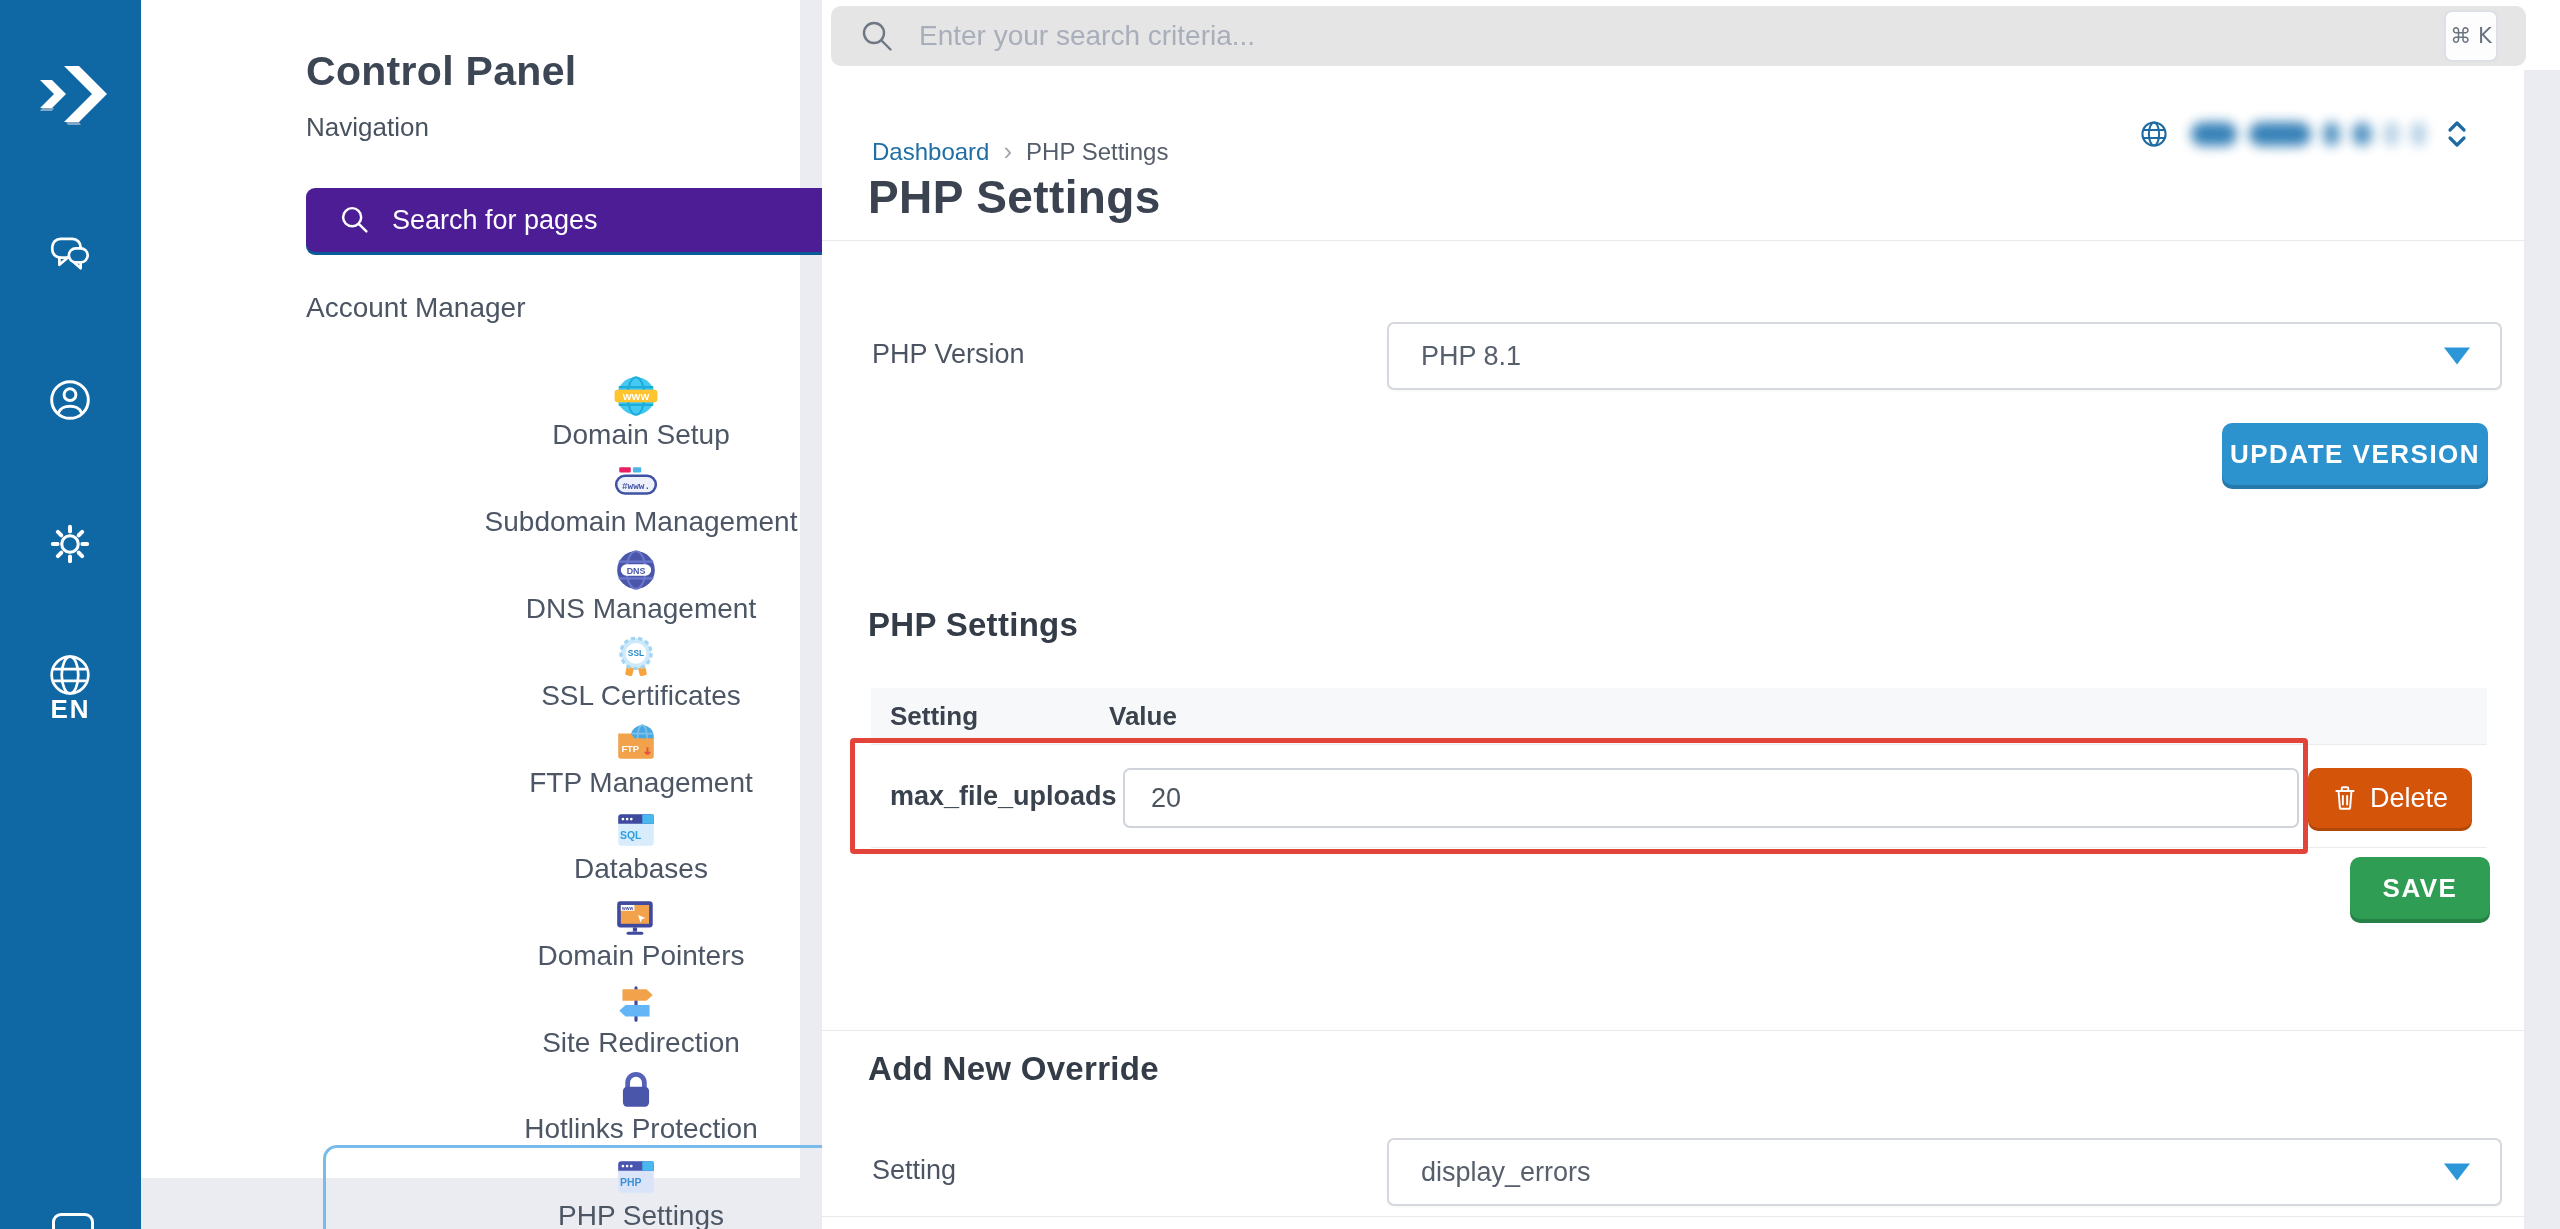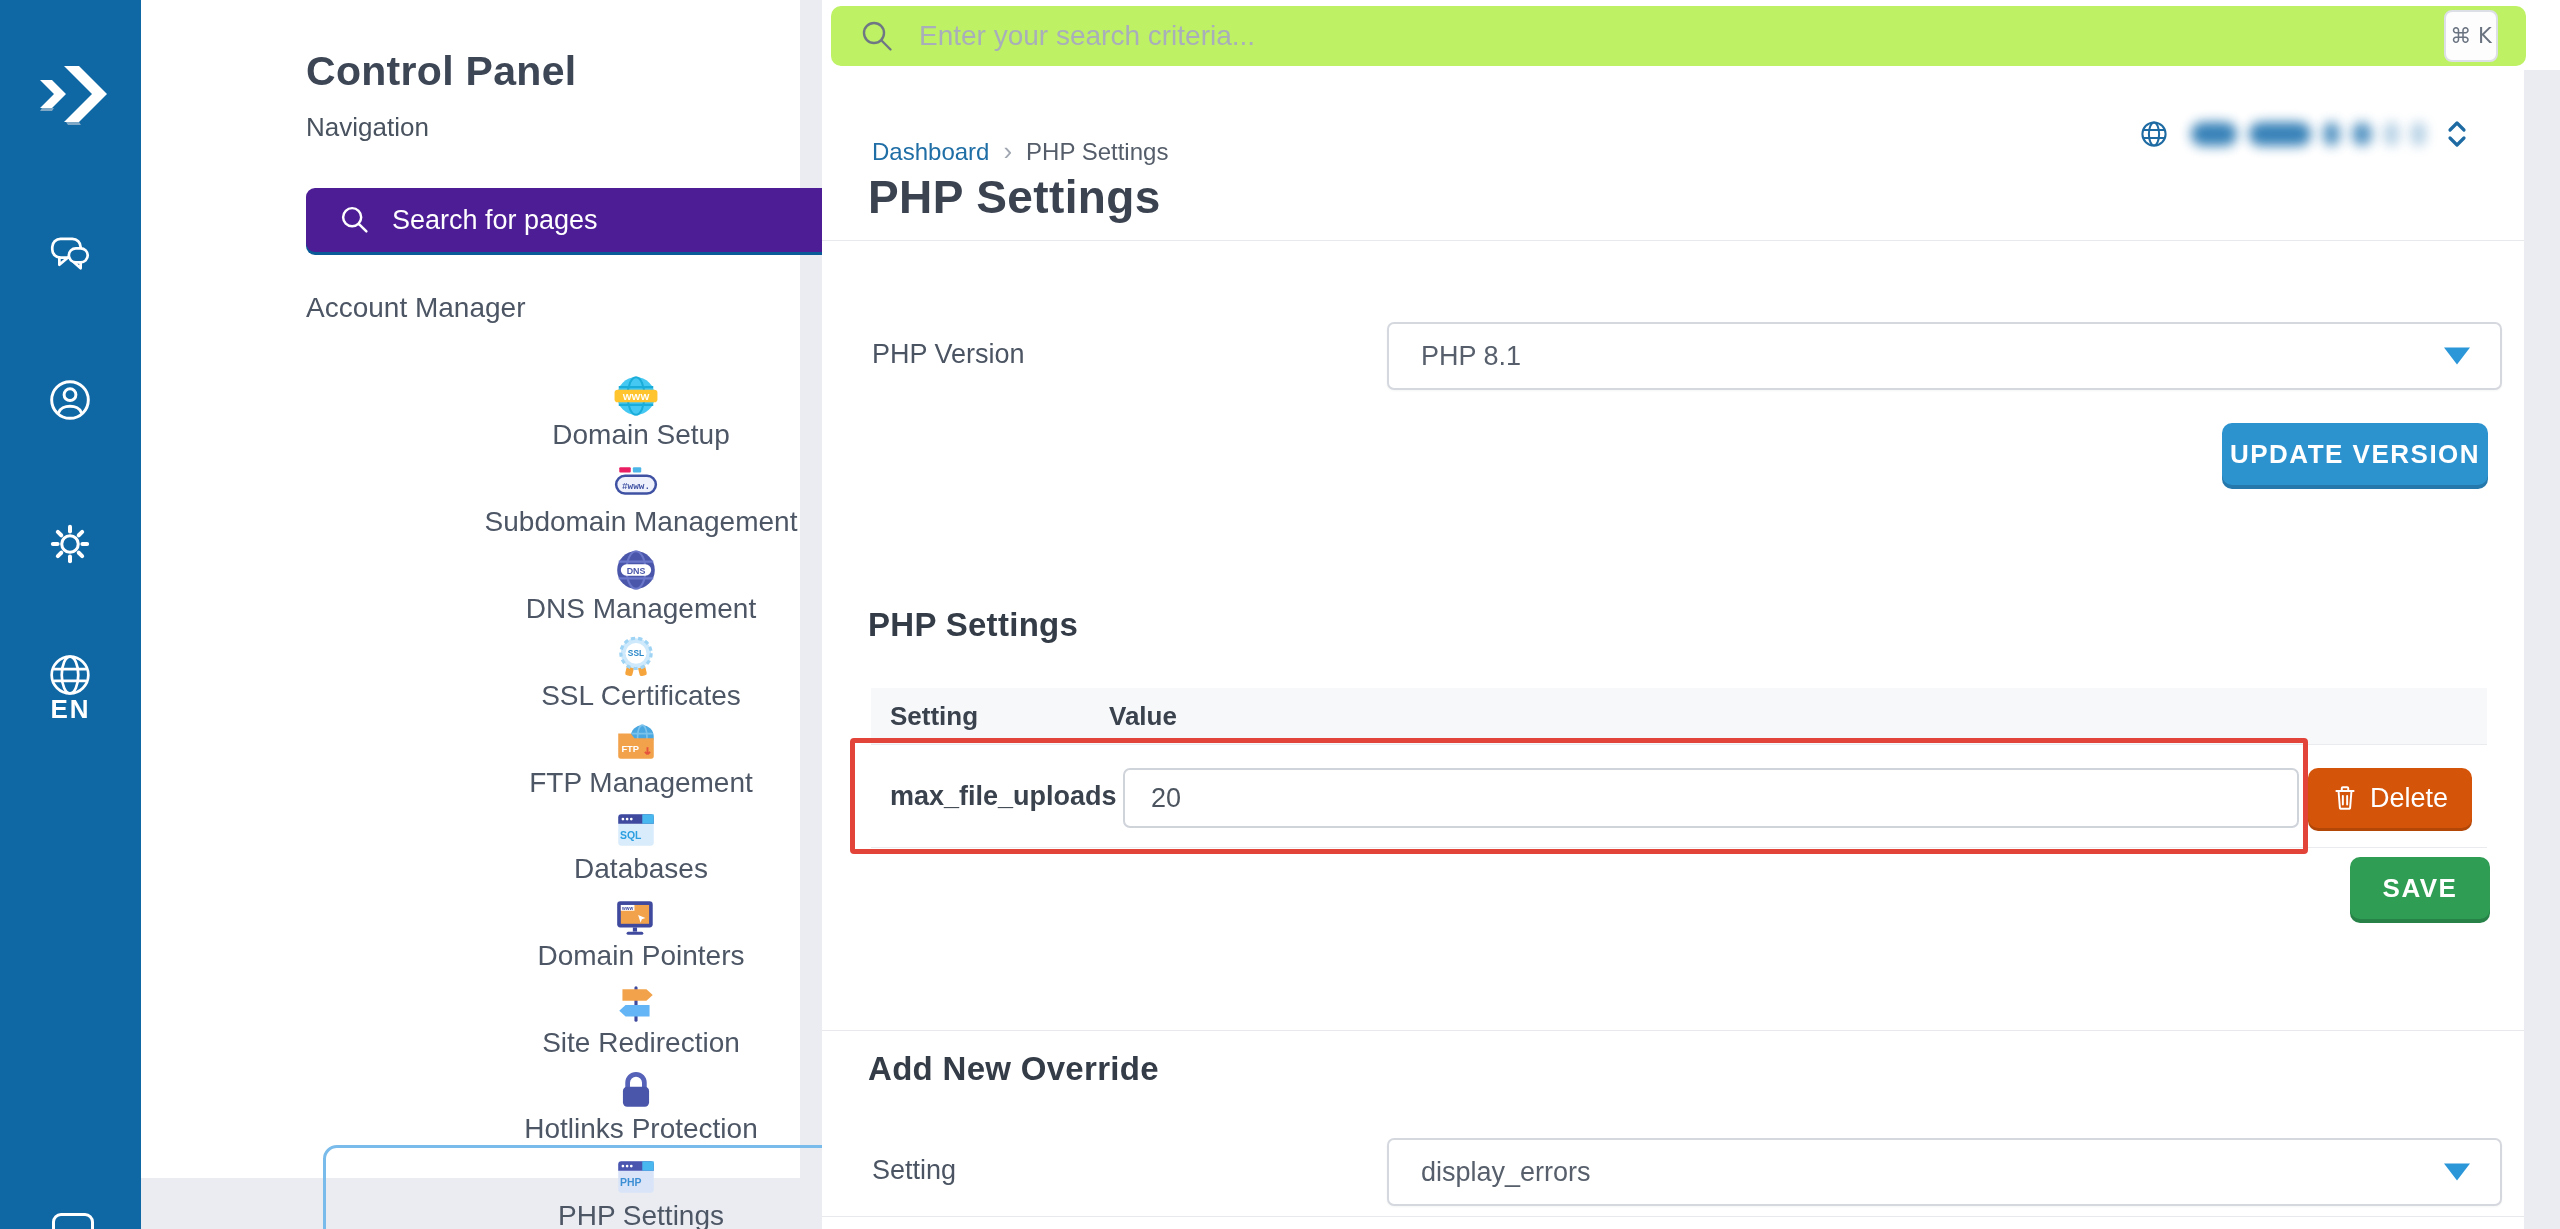--- a/index.html
+++ b/index.html
@@ -28,21 +28,21 @@
   .kbd-j{position:absolute;right:14px;top:50%;transform:translateY(-50%);width:64px;height:46px;background:rgba(255,255,255,.17);border-radius:8px;color:#fff;font-size:22px;display:flex;align-items:center;justify-content:center;font-family:"DejaVu Sans",sans-serif;}
   .sb-section{left:165px;top:292px;width:609px;height:32px;display:flex;align-items:center;justify-content:space-between;cursor:pointer;}
   .sb-section-label{font-size:28px;color:#4c5564;}
   .nav-item{left:182px;width:600px;height:70px;display:flex;align-items:center;cursor:pointer;flex-direction:column;}
   .nicon{width:46px;height:46px;margin-left:25px;flex:0 0 46px;}
   .nlabel{margin-left:36px;font-size:28px;color:#4d5665;}
   .active-outline{left:182px;top:1145px;width:600px;height:112px;border:3px solid #79bbea;border-radius:14px;}
 
   
   .topband{left:822px;top:0;width:1738px;height:70px;background:#fff;}
-  .top-search{left:9px;top:6px;width:1695px;height:60px;background:#bef264;border-radius:10px;display:flex;align-items:center;}
+  .top-search{left:9px;top:6px;width:1695px;height:60px;background:#e5e5e5;border-radius:10px;display:flex;align-items:center;}
   .top-search input{border:none;outline:none;background:transparent;font-size:28px;color:#4c5560;width:1400px;margin-left:20px;font-family:"Liberation Sans",sans-serif;}
   .top-search input::placeholder{color:#a8aeba;}
   .kbd-k{position:absolute;right:28px;top:50%;transform:translateY(-50%);width:50px;height:48px;background:#fdfdfe;border:2px solid #dcdfe6;border-radius:8px;color:#6a7380;font-size:21px;display:flex;align-items:center;justify-content:center;font-family:"DejaVu Sans",sans-serif;}
 
   
   .card{left:822px;top:70px;width:1702px;height:1159px;background:#fff;}
   .breadcrumb{left:50px;top:66px;font-size:24px;display:flex;align-items:center;gap:14px;}
   .bc-home{color:#1f6ea6;cursor:pointer;}
   .bc-sep{color:#a0a7b1;font-size:26px;}
   .bc-cur{color:#545d69;}

